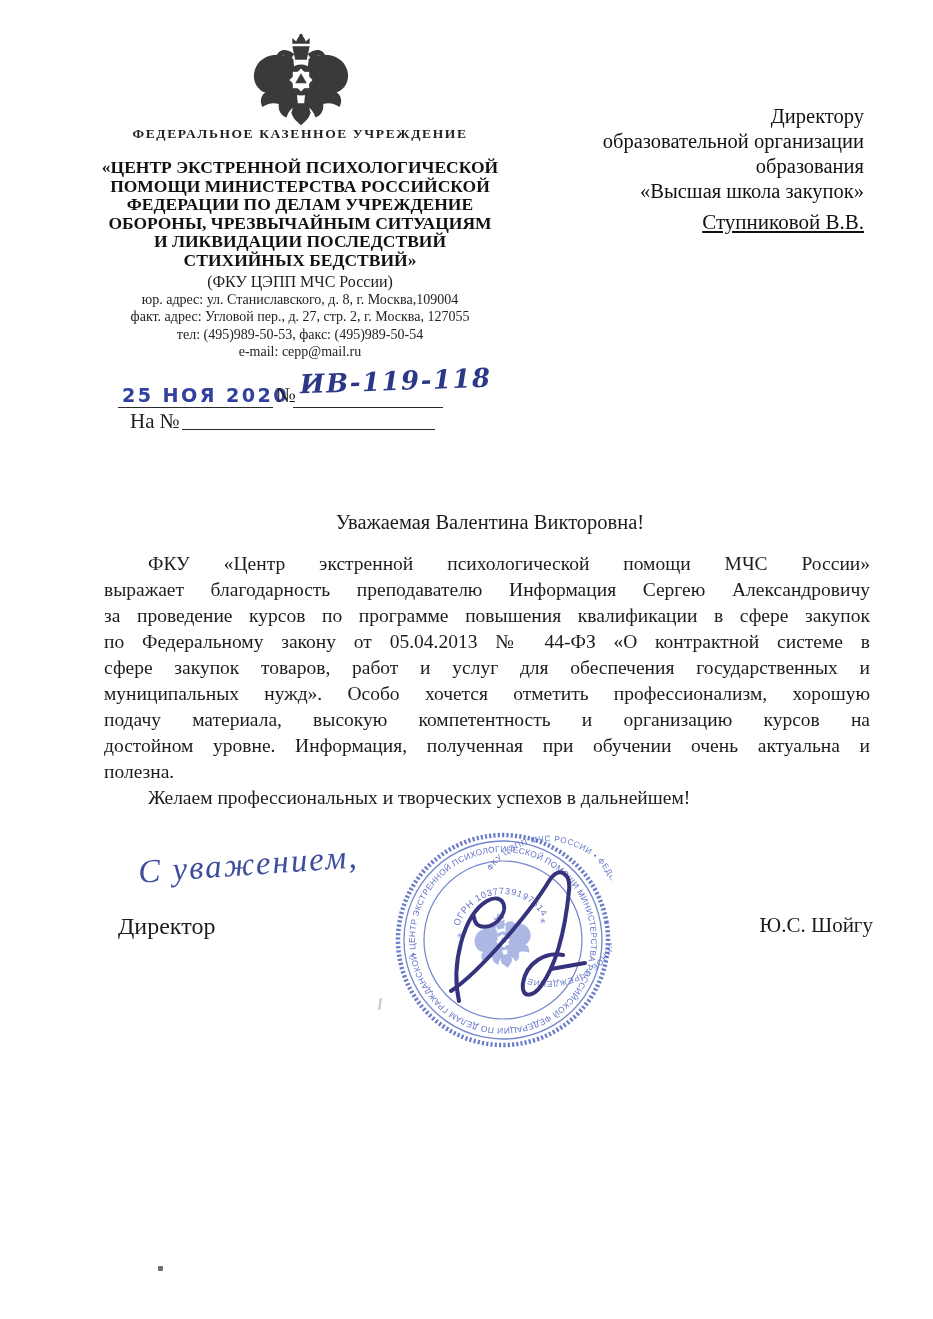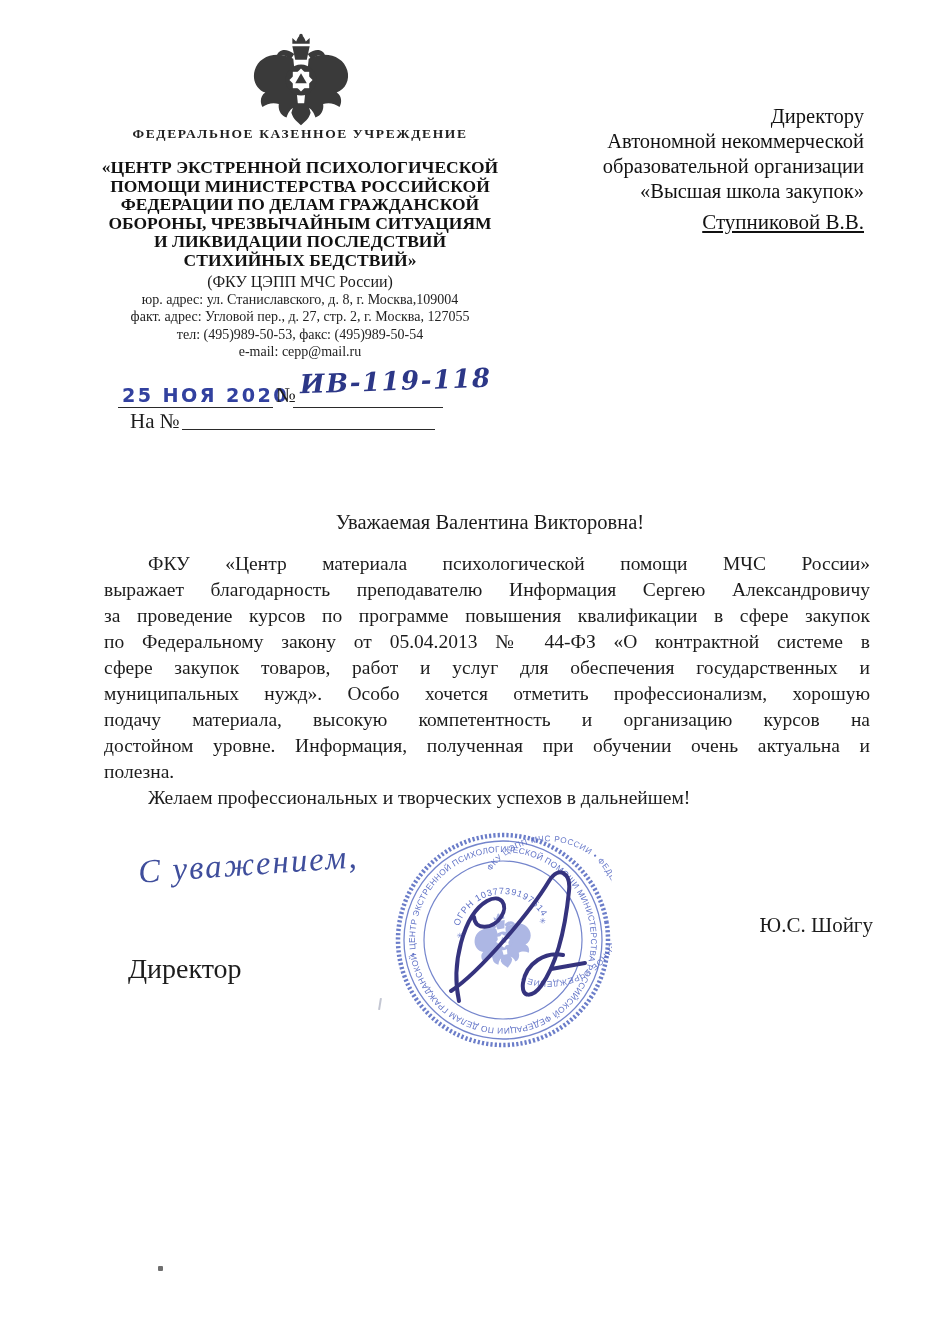--- a/index.html
+++ b/index.html
@@ -37,21 +37,21 @@
   #salutation{position:absolute;left:110px;top:511px;width:760px;text-align:center;font-size:20.5px;}
   #body-lines{position:absolute;left:104px;top:551px;width:766px;font-size:19.5px;}
   .body-line{line-height:26px;text-align:justify;text-align-last:justify;}
   .body-line.first{text-indent:44px;}
   .body-line.last{text-align-last:left;}
   .body-line.closing{text-indent:44px;text-align-last:left;}
 
   
   #regards{position:absolute;left:138px;top:846px;font-style:italic;font-size:33px;
            color:#3f4e9c;transform:rotate(-4deg);letter-spacing:2px;}
-  #director-label{position:absolute;left:128px;top:913px;font-size:28px;margin-top:40px;}
+  #director-label{position:absolute;left:118px;top:913px;font-size:24px;}
   #signer-name{position:absolute;right:60px;top:913px;font-size:21px;}
 
   #stamp{position:absolute;left:394px;top:831px;width:218px;height:218px;}
   #signature-scrawl{position:absolute;left:425px;top:853px;width:175px;height:180px;}
 
   .speck{position:absolute;left:158px;top:1266px;width:5px;height:5px;background:#6f6f6f;border-radius:1px;}
   .scan-mark{position:absolute;left:379px;top:998px;width:2px;height:12px;background:#c3c6d2;transform:rotate(9deg);}
 
   svg text{font-family:"Liberation Sans",sans-serif;}
 </style>
@@ -84,21 +84,21 @@
 <div id="page">
 
   <svg id="emblem-top" viewBox="0 0 110 96">
     <use href="#eagle"></use>
   </svg>
 
   <div id="org-block">
     <div class="letterhead-type">ФЕДЕРАЛЬНОЕ  КАЗЕННОЕ  УЧРЕЖДЕНИЕ</div>
     <div class="org-name-line">«ЦЕНТР ЭКСТРЕННОЙ ПСИХОЛОГИЧЕСКОЙ</div>
     <div class="org-name-line">ПОМОЩИ МИНИСТЕРСТВА РОССИЙСКОЙ</div>
-    <div class="org-name-line">ФЕДЕРАЦИИ ПО ДЕЛАМ ГРАЖДАНСКОЙ</div>
+    <div class="org-name-line">ФЕДЕРАЦИИ ПО ДЕЛАМ УЧРЕЖДЕНИЕ</div>
     <div class="org-name-line">ОБОРОНЫ, ЧРЕЗВЫЧАЙНЫМ СИТУАЦИЯМ</div>
     <div class="org-name-line">И ЛИКВИДАЦИИ ПОСЛЕДСТВИЙ</div>
     <div class="org-name-line">СТИХИЙНЫХ БЕДСТВИЙ»</div>
     <div class="org-short">(ФКУ ЦЭПП МЧС России)</div>
   </div>
 
   <div id="addr-block">
     <div>юр. адрес: ул. Станиславского, д. 8, г. Москва,109004</div>
     <div>факт. адрес: Угловой пер., д. 27, стр. 2, г. Москва, 127055</div>
     <div>тел: (495)989-50-53, факс: (495)989-50-54</div>
@@ -108,29 +108,29 @@
   <div class="ref-abs" id="date-stamp">25 НОЯ 2020</div>
   <div class="ref-abs" id="ref-no-label">№</div>
   <div class="ref-abs" id="ref-no-value">ИВ-119-118</div>
   <div class="ref-abs" id="reply-label">На №</div>
   <div class="rule" id="rule1"></div>
   <div class="rule" id="rule2"></div>
   <div class="rule" id="rule3"></div>
 
   <div id="addressee">
     <div>Директору</div>
-    <div>Автономной некоммерческой</div>
     <div>образовательной организации</div>
+    <div>образования</div>
     <div>«Высшая школа закупок»</div>
     <div id="addressee-name">Ступниковой В.В.</div>
   </div>
 
   <div id="salutation">Уважаемая Валентина Викторовна!</div>
   <div id="body-lines">
-    <div class="body-line first">ФКУ «Центр материала психологической помощи МЧС России»</div>
+    <div class="body-line first">ФКУ «Центр экстренной психологической помощи МЧС России»</div>
     <div class="body-line">выражает благодарность преподавателю Информация Сергею Александровичу</div>
     <div class="body-line">за проведение курсов по программе повышения квалификации  в сфере закупок</div>
     <div class="body-line">по Федеральному закону от 05.04.2013 № 44-ФЗ «О контрактной системе в</div>
     <div class="body-line">сфере закупок товаров, работ и услуг для обеспечения государственных и</div>
     <div class="body-line">муниципальных нужд». Особо хочется отметить профессионализм, хорошую</div>
     <div class="body-line">подачу материала, высокую компетентность и организацию курсов на</div>
     <div class="body-line">достойном уровне. Информация, полученная при обучении очень актуальна и</div>
     <div class="body-line last">полезна.</div>
     <div class="body-line closing">Желаем профессиональных и творческих успехов в дальнейшем!</div>
   </div>

